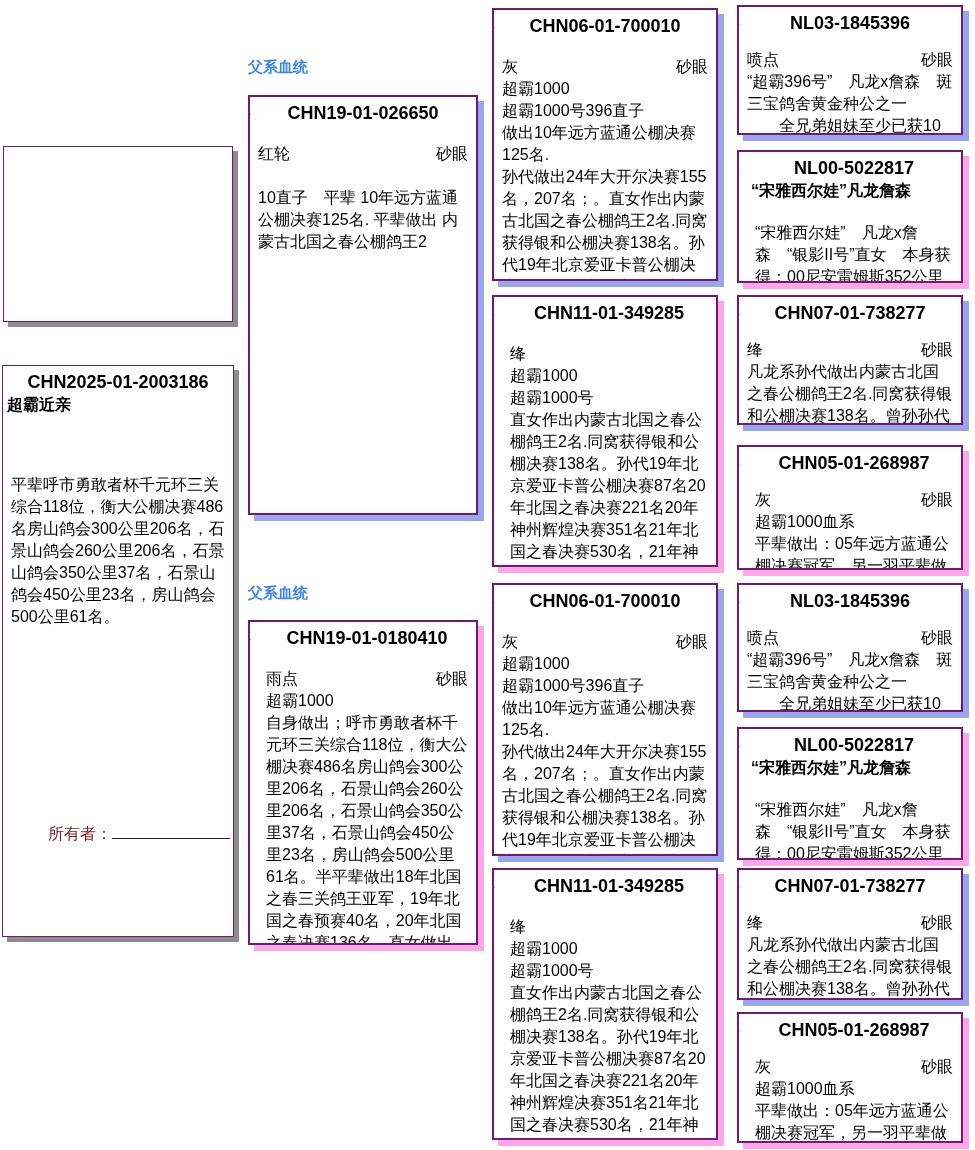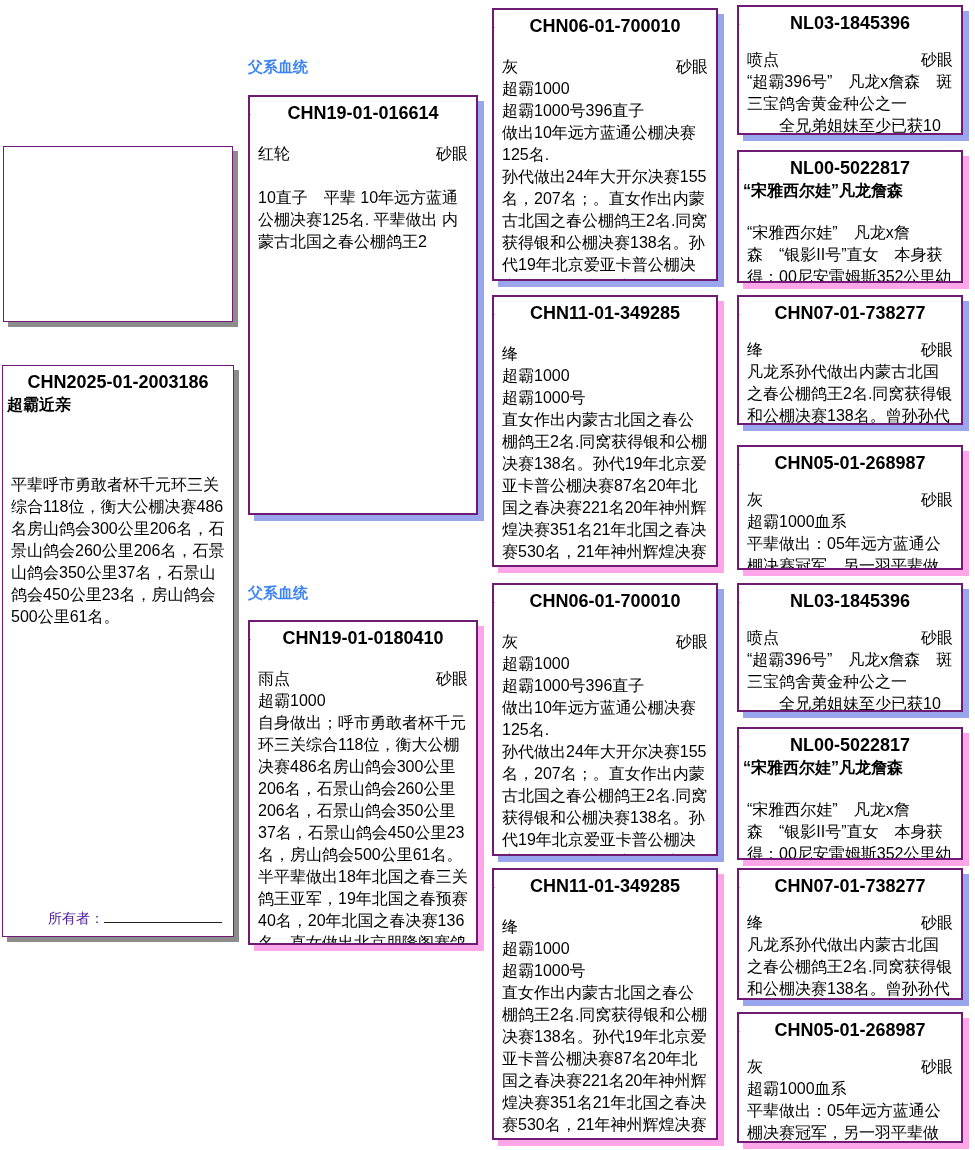--- a/index.html
+++ b/index.html
@@ -9,40 +9,40 @@
   }
   .section-label{
     position:absolute;font-size:15px;font-weight:bold;color:#3b82f6;
   }
   .box{
     position:absolute;background:#ffffff;border:2px solid #701a75;
     box-sizing:border-box;overflow:hidden;
   }
   .shadow-gray{box-shadow:5px 5px 0 #8c8c8c;border-width:1px;}
   .shadow-blue{box-shadow:6px 6px 0 #99a6ee;}
-  .shadow-pink{box-shadow:6px 6px 0 #ffa6e9;}
+  .shadow-pink{box-shadow:6px 6px 0 #ffa6e9;padding-left:8px;}
   .title{
     font-weight:bold;font-size:18px;text-align:center;margin:4px 4px 0 4px;
     letter-spacing:0px;line-height:24px;
   }
   .subtitle{
     font-weight:bold;font-size:16px;text-align:left;line-height:22px;margin:0 4px;
   }
   .content{padding:0 8px;font-size:16px;line-height:22px;}
   .mt-std{margin-top:18px;}
   .trait{display:flex;justify-content:space-between;}
   .body{white-space:pre-line;}
   .gap-sire{margin-top:22px;}
   .gap-subject{margin-top:58px;}
   .gap-nl00{margin-top:20px;}
   .pin{
     position:absolute;left:-17px;top:1px;width:20px;height:20px;z-index:3;
   }
   .owner{
-    position:absolute;left:48px;top:905px;font-size:14px;color:#4c1d95;
+    position:absolute;left:48px;top:821px;font-size:16px;color:#7f1d1d;
   }
   .owner-line{
     display:inline-block;width:118px;border-bottom:1px solid #222;height:17px;
     vertical-align:baseline;
   }
 </style>
 </head>
 <body>
 
 <div id="canvas">
@@ -65,21 +65,21 @@
   <div class="section-label" style="left:248px;top:584px;">父系血统</div>
 
   <div class="box shadow-blue" style="left:248px;top:95px;width:230px;height:420px;">
     <span class="pin">
       <svg width="20" height="20" viewBox="0 0 20 20">
         <path d="M3 7 L9 2 L16 8 L10 15 Z" fill="#fbfbfb" stroke="#8a8a8a" stroke-width="1.3"></path>
         <path d="M2 4 Q5 1 8 3" fill="none" stroke="#8a8a8a" stroke-width="1.2"></path>
         <path d="M13 12 L18 17 L14 16 Z" fill="#3a3a3a"></path>
       </svg>
     </span>
-    <div class="title">CHN19-01-016614</div>
+    <div class="title">CHN19-01-026650</div>
     <div class="content mt-std">
       <div class="trait">
         <span>红轮</span>
         <span>砂眼</span>
       </div>
       <div class="body gap-sire">10直子　平辈 10年远方蓝通公棚决赛125名. 平辈做出 内蒙古北国之春公棚鸽王2</div>
     </div>
   </div>
 
   <div class="box shadow-pink" style="left:248px;top:620px;width:230px;height:325px;">

